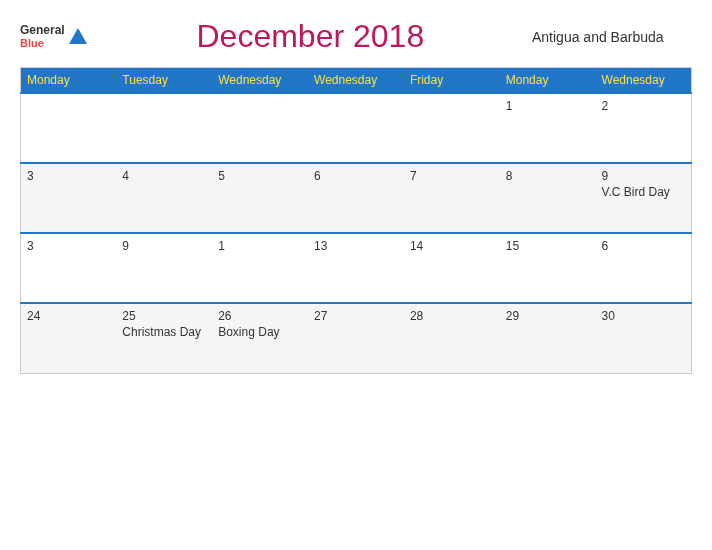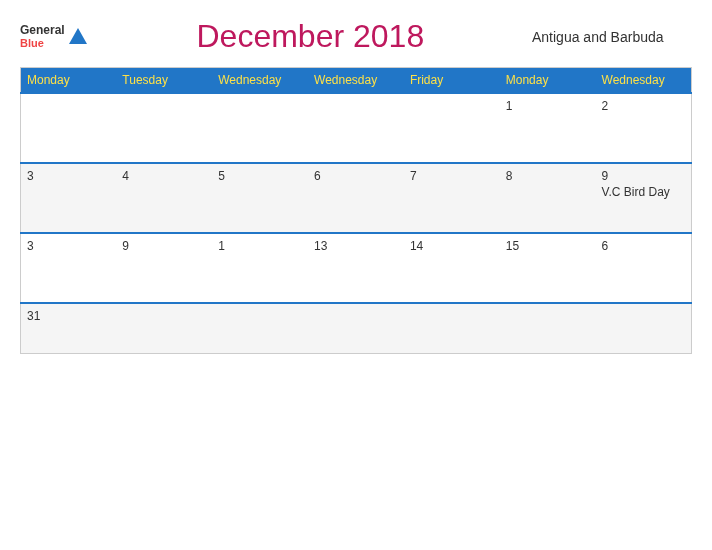--- a/index.html
+++ b/index.html
@@ -191,26 +191,40 @@
           <td>
             <span class="day-num">14</span>
           </td>
           <td>
             <span class="day-num">15</span>
           </td>
           <td>
             <span class="day-num">6</span>
           </td>
         </tr>
-        <tr class="week-row-6 last-row">
-          <td>
-            <span class="day-num">31</span>
-          </td>
-          <td></td>
-          <td></td>
-          <td></td>
-          <td></td>
-          <td></td>
-          <td></td>
+        <tr class="week-row-5">
+          <td>
+            <span class="day-num">24</span>
+          </td>
+          <td>
+            <span class="day-num">25</span>
+            <span class="holiday">Christmas Day</span>
+          </td>
+          <td>
+            <span class="day-num">26</span>
+            <span class="holiday">Boxing Day</span>
+          </td>
+          <td>
+            <span class="day-num">27</span>
+          </td>
+          <td>
+            <span class="day-num">28</span>
+          </td>
+          <td>
+            <span class="day-num">29</span>
+          </td>
+          <td>
+            <span class="day-num">30</span>
+          </td>
         </tr>
       </tbody>
   </table>
 </div>
 
 </body></html>

